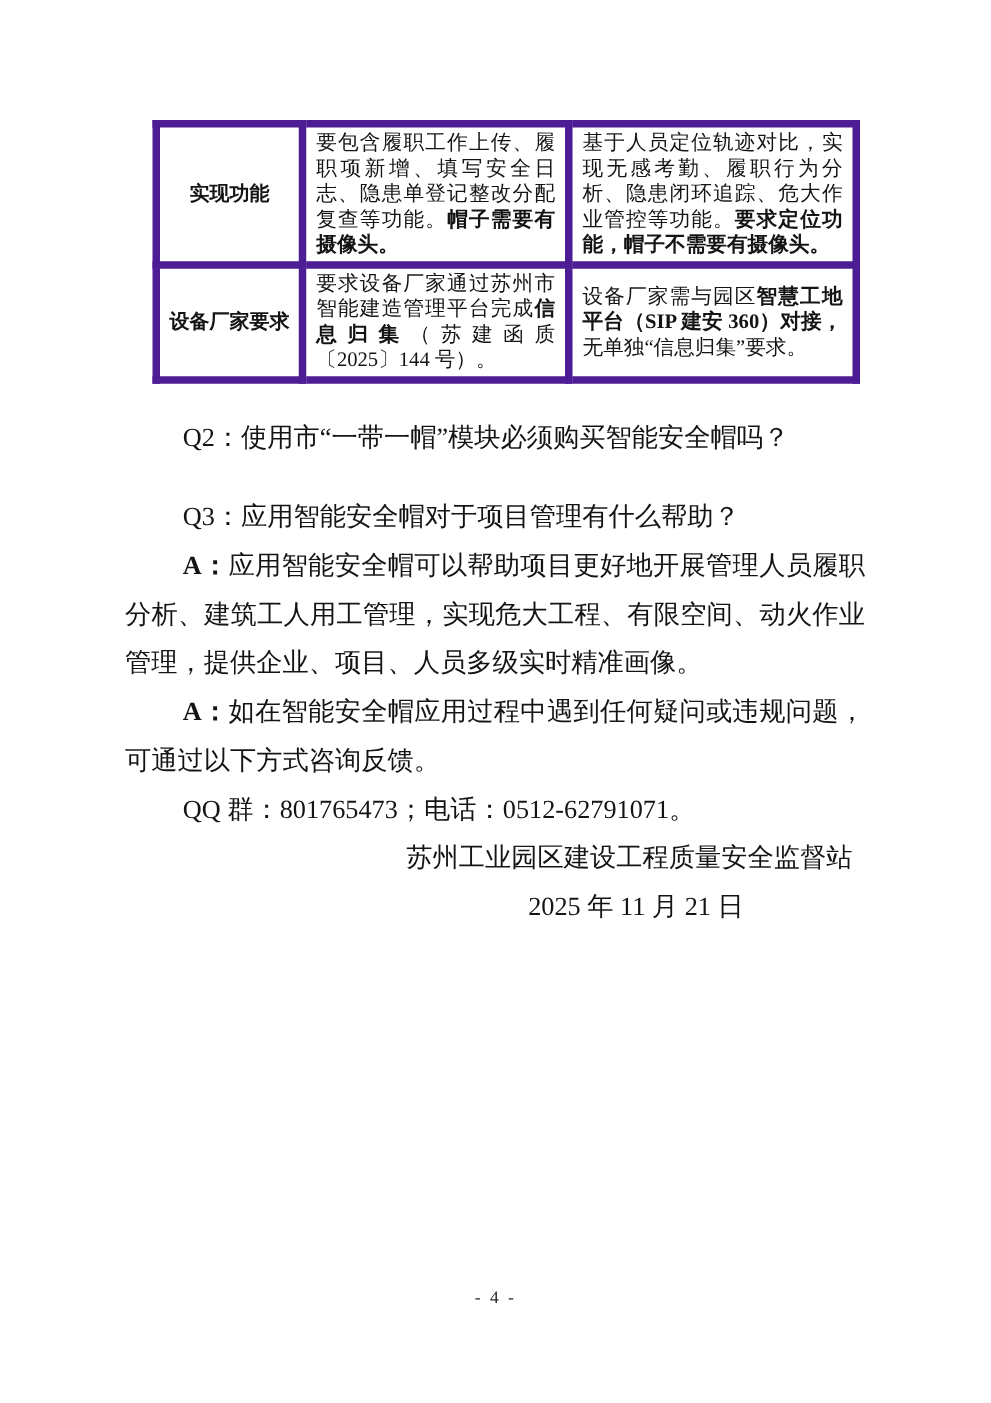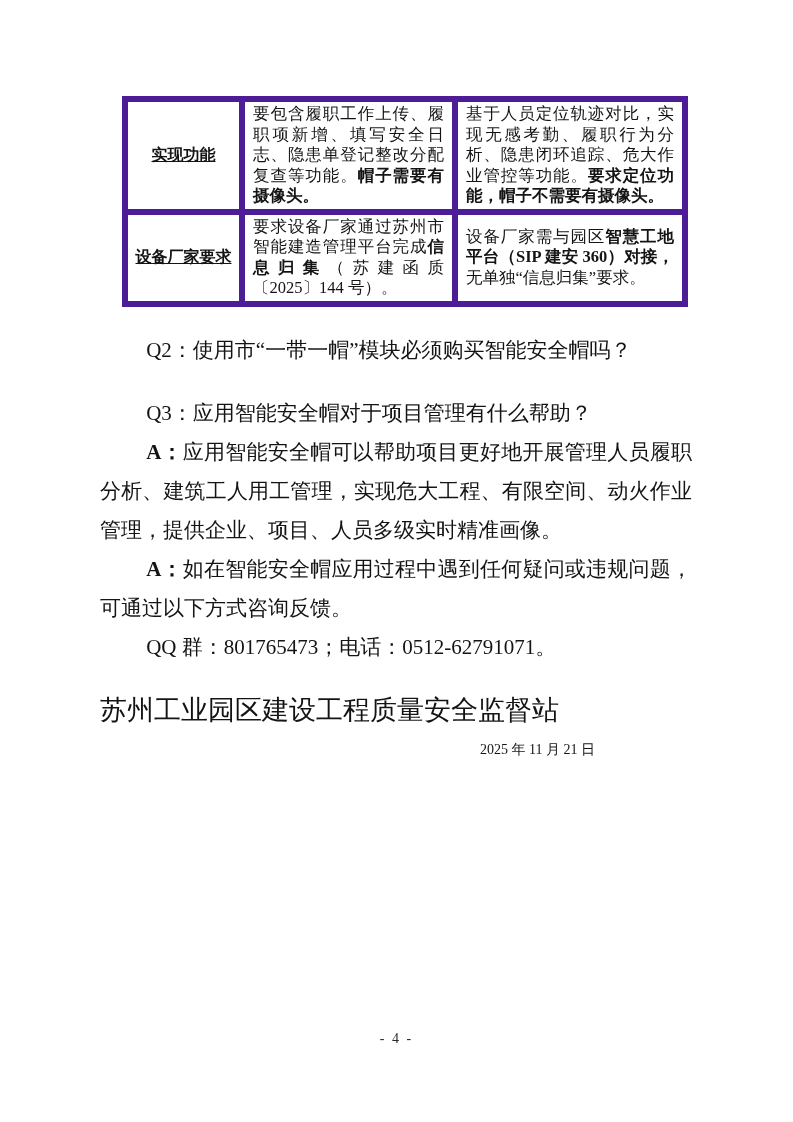--- a/index.html
+++ b/index.html
@@ -27,21 +27,20 @@
   table.spec-table td {
     border:6px solid #4c1d95;
     vertical-align:middle;
   }
   td.row-header {
     text-align:center;
     font-weight:bold;
     font-size:16px;
     font-family:"Liberation Sans","DejaVu Sans",sans-serif;
     padding:2px 3px;
-    text-decoration:underline;
   }
   td.body-cell {
     font-size:16.5px;
     line-height:20.5px;
     padding:2px 8px;
     text-align:justify;
     text-justify:inter-character;
   }
   tr.row-functions { height:105px; }
   tr.row-vendor    { height:82px;  }
@@ -57,27 +56,28 @@
   .a {
     font-size:21px;
     line-height:39px;
     text-indent:2.2em;
     text-align:justify;
     text-justify:inter-character;
   }
   .contact { text-align:left; }
   
   .signature {
-    font-size:27px;
+    font-size:21px;
     line-height:39px;
+    text-align:right;
     padding-right:10px;
-    margin-top:24px;
+    margin-top:0;
   }
   .sign-date {
-    font-size:14px;
+    font-size:21px;
     line-height:39px;
     text-align:right;
     padding-right:97px;
   }
   
   .page-number {
     position:absolute;
     top:1031px; left:0;
     width:100%;
     text-align:center;

